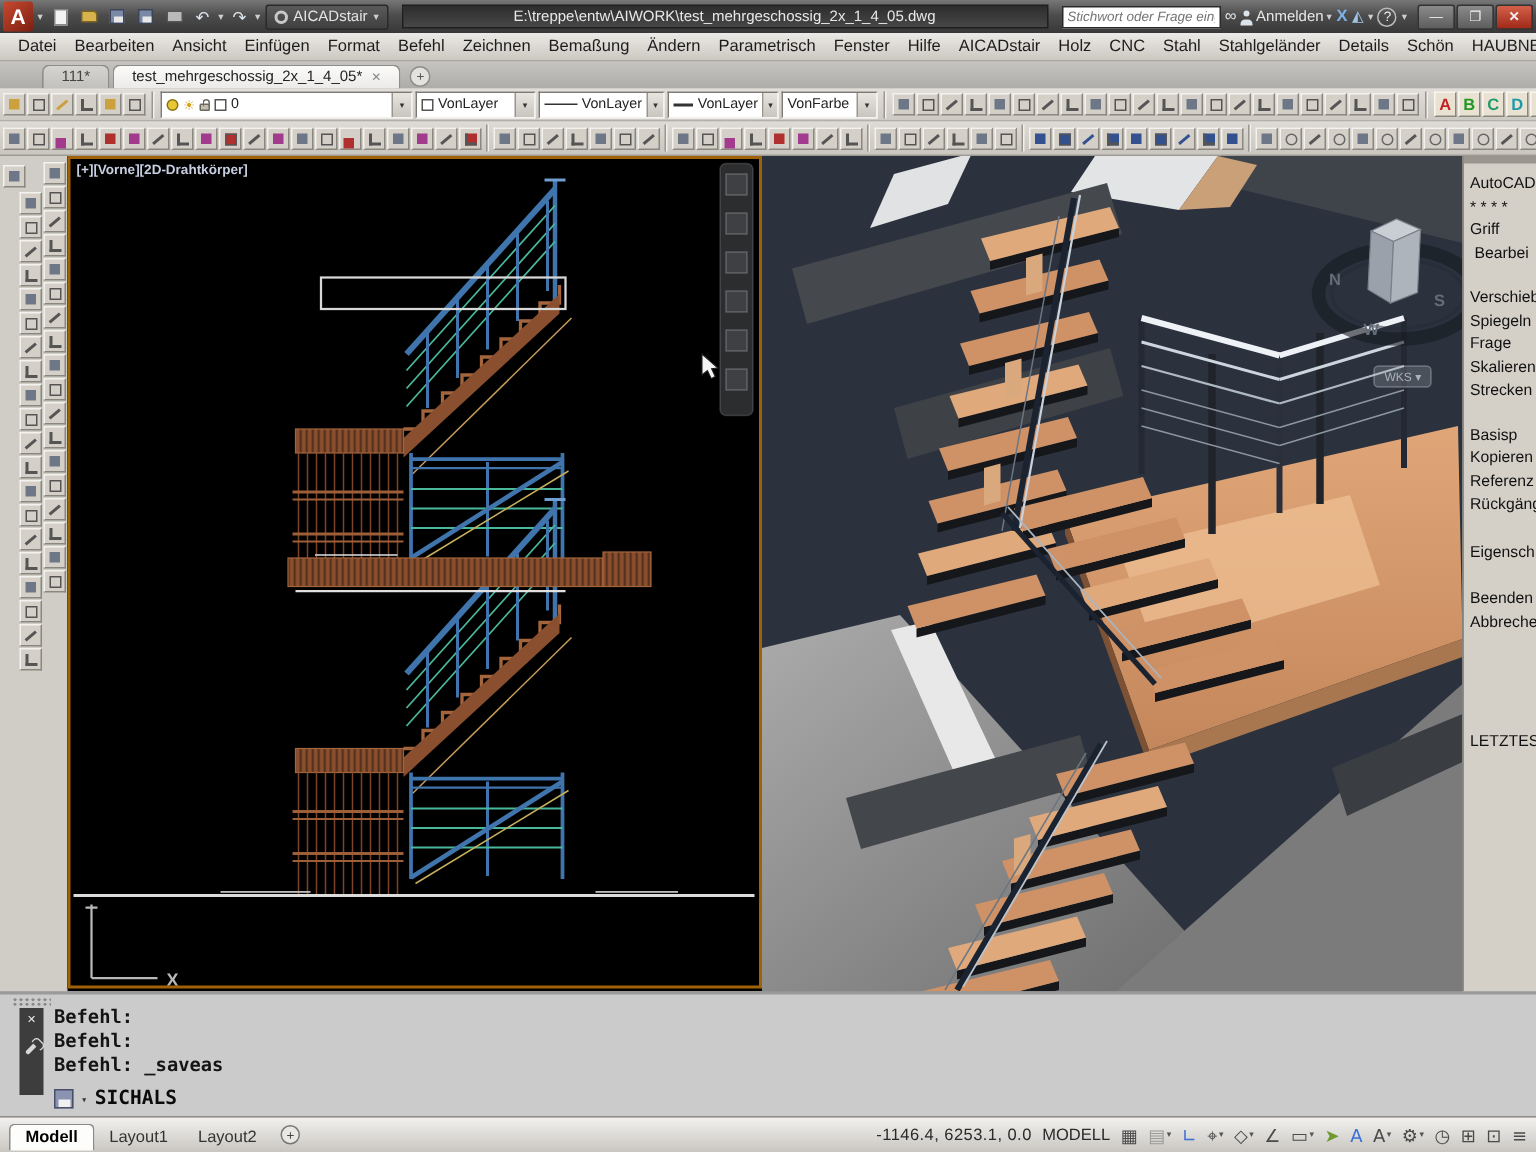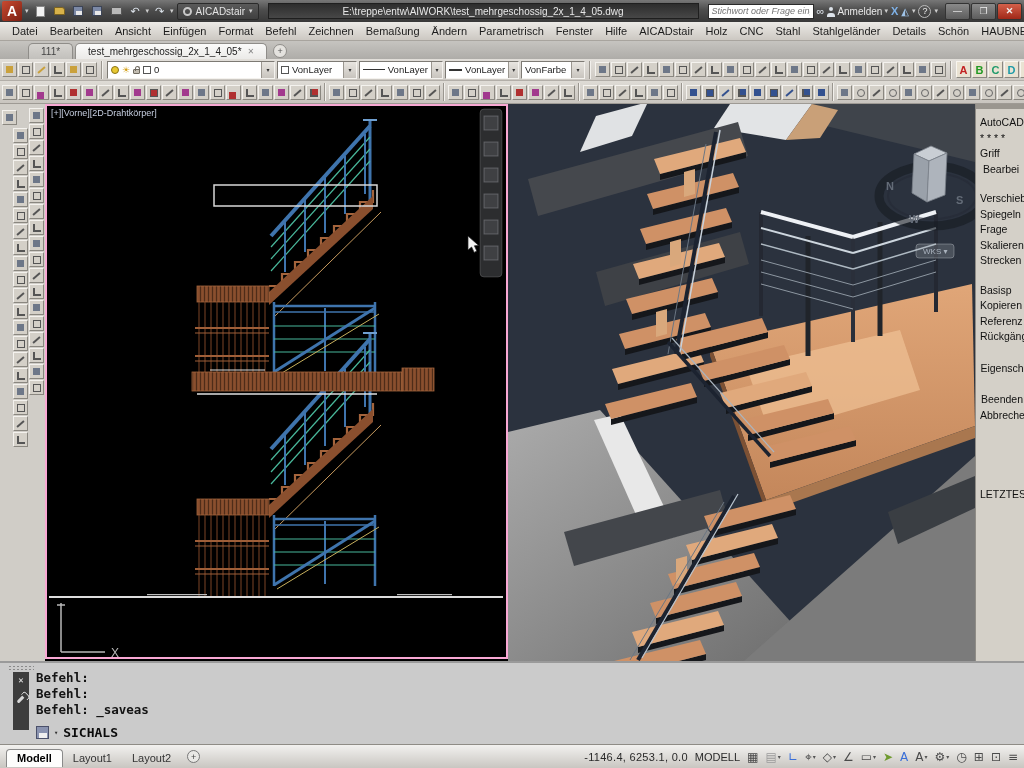--- a/index.html
+++ b/index.html
@@ -94,30 +94,30 @@
   .ltline { width:26px; border-top:1px solid #333; }
   .lwline { width:18px; border-top:2px solid #333; }
   .letterbtn { width:15px; height:17px; background:#e9e2d2; border:1px solid; border-color:#f8f5ef #8a8780 #8a8780 #f8f5ef;
     font-weight:bold; font-size:11px; text-align:center; line-height:16px; flex:none; }
 
   
   .main { position:absolute; left:0; top:104px; width:1024px; height:557px; background:#000; }
   .leftstrip { position:absolute; left:0; top:0; width:45px; height:557px; background:#d0cdc7; }
   .vcol { position:absolute; display:flex; flex-direction:column; gap:1px; }
   .vpL { position:absolute; left:45px; top:0; width:463px; height:555px; background:#000;
-    border:2px solid #f9a8d4; }
+    border:2px solid #a16207;font-weight:bold; }
   .vpLabel { position:absolute; left:4px; top:2px; color:#c6cee0; font-size:9px; z-index:5; }
   .vpR { position:absolute; left:508px; top:0; width:467px; height:557px; background:#2b323e; overflow:hidden; }
 
   
   .smenu { position:absolute; left:975px; top:0; width:49px; height:557px; background:#d4d0c8;
     border-left:1px solid #8f8c86; padding:4px 0 0 4px; font-size:10.5px; color:#111; }
   .smenu .hdrbar { height:5px; background:#9a968f; margin:-4px 0 6px -4px; }
   .smi { line-height:15.5px; white-space:nowrap; }
-  .mt14 { margin-top:14px; } .mt16 { margin-top:16px;text-align:center; } .mt64 { margin-top:64px; }
+  .mt14 { margin-top:14px; } .mt16 { margin-top:16px; } .mt64 { margin-top:64px; }
   .ind { padding-left:3px; }
 
   
   .cmd { position:absolute; left:0; top:661px; width:1024px; height:83px; background:#cbcbcb;
     border-top:2px solid #9a9a9a; font-family:"DejaVu Sans Mono", monospace; }
   .cmd .grip { position:absolute; left:8px; top:2px; width:26px; height:6px;
     background-image:radial-gradient(#8a8a8a 1px, transparent 1.2px); background-size:4px 3px; }
   .cmd .strip { position:absolute; left:13px; top:9px; width:16px; height:58px; background:#3d3d3d;
     display:flex; flex-direction:column; align-items:center; padding-top:3px; gap:8px; }
   .cmd .strip .cx { color:#e8e8e8; font-size:9px; }

